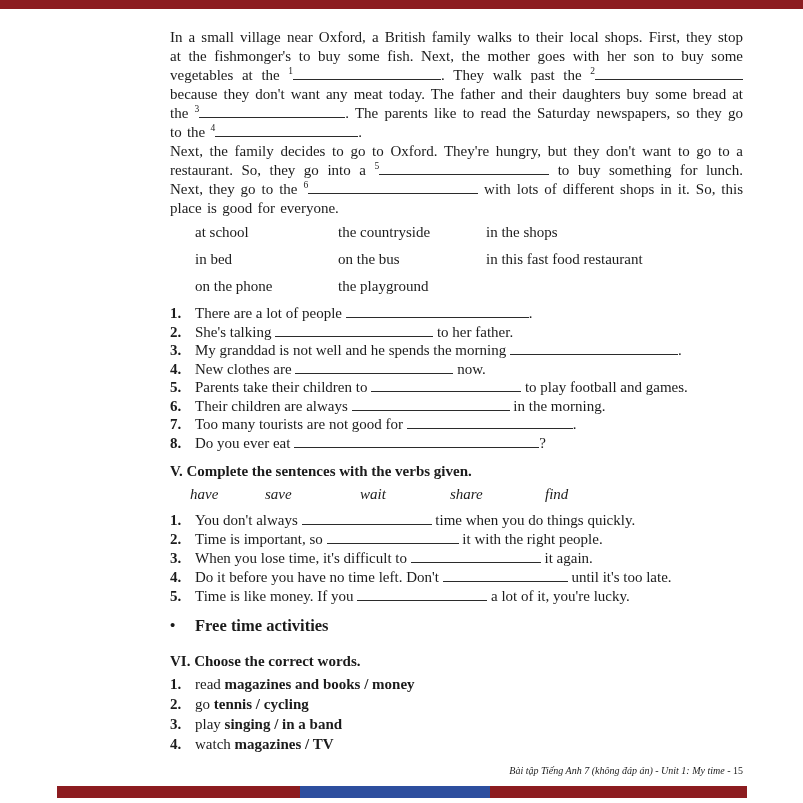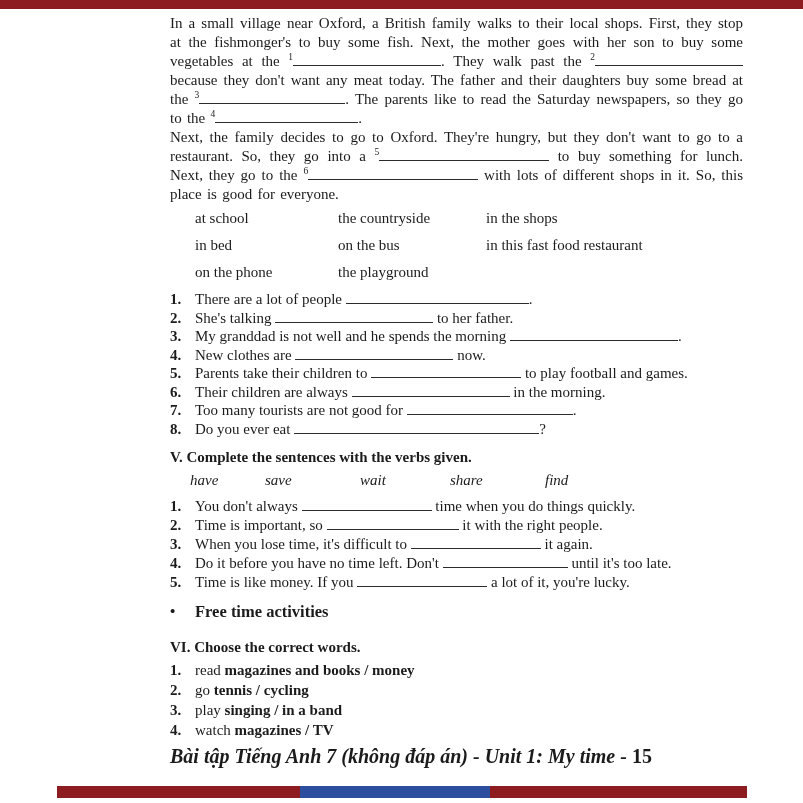--- a/index.html
+++ b/index.html
@@ -1,18 +1,18 @@
 <!DOCTYPE html>
 <html><head>
 <meta charset="utf-8">
 <style>
   html,body{margin:0;padding:0;}
   body{width:803px;height:803px;background:#ffffff;font-family:"Liberation Serif",serif;color:#1b1b1b;position:relative;overflow:hidden;}
   .top-bar{position:absolute;top:0;left:0;width:803px;height:9px;background:#8c1c20;}
-  .content{position:absolute;left:170px;top:14px;width:573px;font-size:15px;line-height:19px;}
+  .content{position:absolute;left:170px;top:28px;width:573px;font-size:15px;line-height:19px;}
   .para{text-align:justify;margin:0;word-spacing:1.5px;}
   sup.bnum{font-size:9.5px;line-height:0;}
   .blank{display:inline-block;border-bottom:1px solid #2b2b2b;height:12px;}
   .sec-title{font-weight:bold;margin-top:8px;}
   #sec4-title{margin-top:10px;}
   #sec5-title{margin-top:10px;}
   #sec6-title{margin-top:16px;}
   .wordbank4{margin-top:5px;padding-left:25px;display:grid;grid-template-columns:135px 140px 1fr;line-height:19px;gap:8px;}
   .wordbank5{font-style:italic;margin-top:4px;padding-left:20px;display:grid;grid-template-columns:75px 95px 90px 95px 1fr;line-height:19px;}
   .items{margin-top:8px;}
@@ -20,21 +20,21 @@
   .items5{margin-top:7px;}
   .items5 .item{line-height:19px;}
   .items6{margin-top:3px;}
   .items6 .item{line-height:20px;}
   .item{display:flex;}
   .num{flex:0 0 25px;font-weight:bold;}
   .itext{flex:1;}
   .freetime{margin-top:9px;font-size:16.5px;font-weight:bold;display:flex;line-height:21px;}
   .freetime .bullet{flex:0 0 25px;font-size:15px;}
   .bold{font-weight:bold;}
-  .footer{margin-top:7px;font-weight:bold;font-size:20px;}
+  .footer{margin-top:7px;text-align:right;font-weight:normal;font-size:10px;}
   .f-it{font-style:italic;}
   .bottom-bar{position:absolute;top:786px;left:57px;width:690px;height:12px;background:#8c1c20;}
   .bottom-blue{position:absolute;top:0;left:243px;width:190px;height:12px;background:#2d4e9e;}
 </style>
 </head>
 <body>
 
 <div class="top-bar"></div>
 
 <div class="content">

